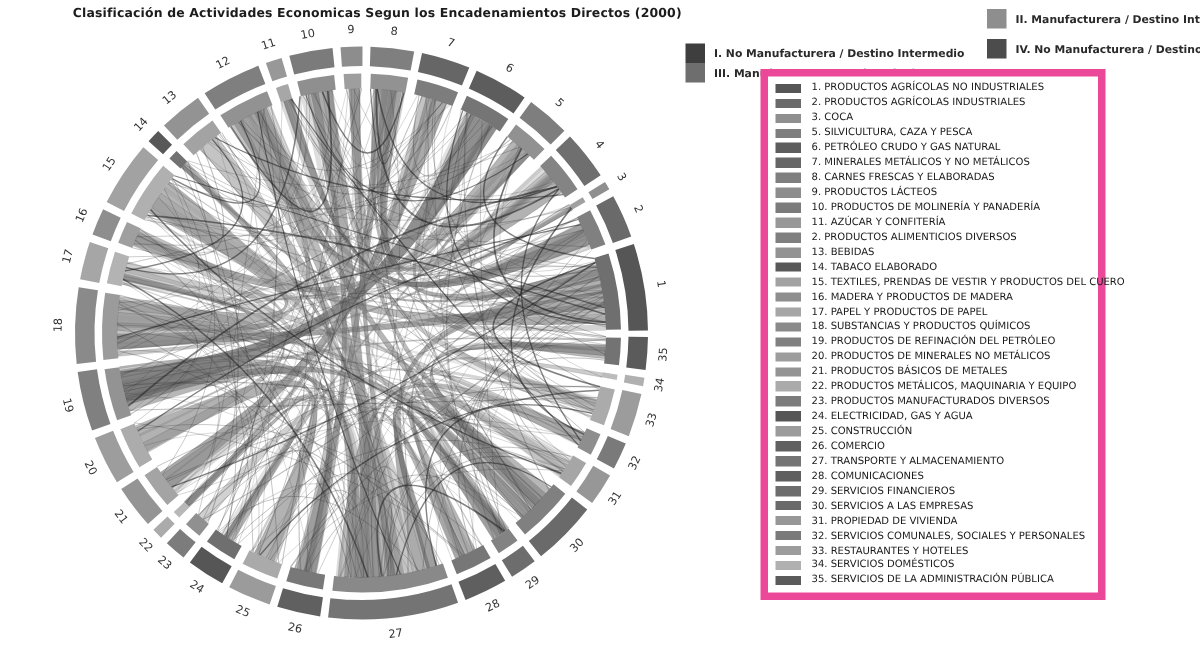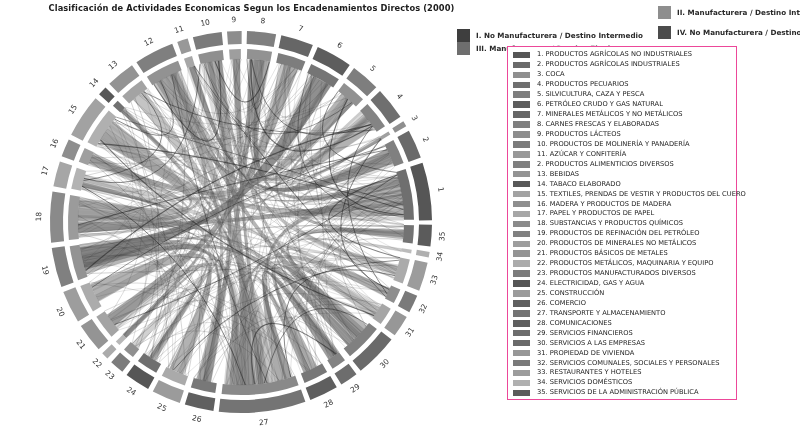--- a/index.html
+++ b/index.html
@@ -3,21 +3,21 @@
 <meta charset="utf-8">
 <style>
   html,body{margin:0;padding:0;background:#fff;}
   body{width:800px;height:436px;position:relative;font-family:"DejaVu Sans","Liberation Sans",sans-serif;overflow:hidden;}
   .chart-area{position:absolute;left:0;top:0;width:455px;height:436px;margin-left:24px;}
   .chart-title{position:absolute;left:0;top:3px;width:455px;text-align:center;font-size:8.3px;font-weight:700;color:#1c1c1c;letter-spacing:0.1px;}
   .quad-legend{position:absolute;left:450px;top:0;width:350px;height:44px;}
   .quad-item{position:absolute;display:flex;align-items:center;gap:6px;}
   .quad-swatch{width:13px;height:13px;flex-shrink:0;}
   .quad-label{font-size:7.2px;font-weight:700;color:#2a2a2a;white-space:nowrap;}
-  .legend-box{position:absolute;left:507px;top:46px;width:230px;height:354px;border:1px solid #ec4899;background:#fff;box-sizing:border-box;padding-top:3px;}
+  .legend-box{position:absolute;left:507px;top:46px;width:230px;height:354px;border:5px solid #ec4899;background:#fff;box-sizing:border-box;padding-top:3px;}
   .legend-row{display:flex;align-items:center;height:9.95px;}
   .legend-swatch{width:17px;height:6.5px;margin-left:5px;margin-right:7px;flex-shrink:0;}
   .legend-label{font-size:6.7px;color:#1a1a1a;white-space:nowrap;line-height:9px;}
   svg text{font-family:"DejaVu Sans","Liberation Sans",sans-serif;}
 </style>
 </head>
 <body>
 
 <div class="chart-area">
   <div class="chart-title">Clasificación de Actividades Economicas Segun los Encadenamientos Directos (2000)</div>
@@ -488,24 +488,20 @@
     </div>
     <div class="legend-row">
       <span class="legend-swatch" style="background: rgb(106, 106, 106);"></span>
       <span class="legend-label">2. PRODUCTOS AGRÍCOLAS INDUSTRIALES</span>
     </div>
     <div class="legend-row">
       <span class="legend-swatch" style="background: rgb(143, 143, 143);"></span>
       <span class="legend-label">3. COCA</span>
     </div>
     <div class="legend-row">
-      <span class="legend-swatch" style="background: rgb(111, 111, 111);"></span>
-      <span class="legend-label">4. PRODUCTOS PECUARIOS</span>
-    </div>
-    <div class="legend-row">
       <span class="legend-swatch" style="background: rgb(126, 126, 126);"></span>
       <span class="legend-label">5. SILVICULTURA, CAZA Y PESCA</span>
     </div>
     <div class="legend-row">
       <span class="legend-swatch" style="background: rgb(93, 93, 93);"></span>
       <span class="legend-label">6. PETRÓLEO CRUDO Y GAS NATURAL</span>
     </div>
     <div class="legend-row">
       <span class="legend-swatch" style="background: rgb(102, 102, 102);"></span>
       <span class="legend-label">7. MINERALES METÁLICOS Y NO METÁLICOS</span>

